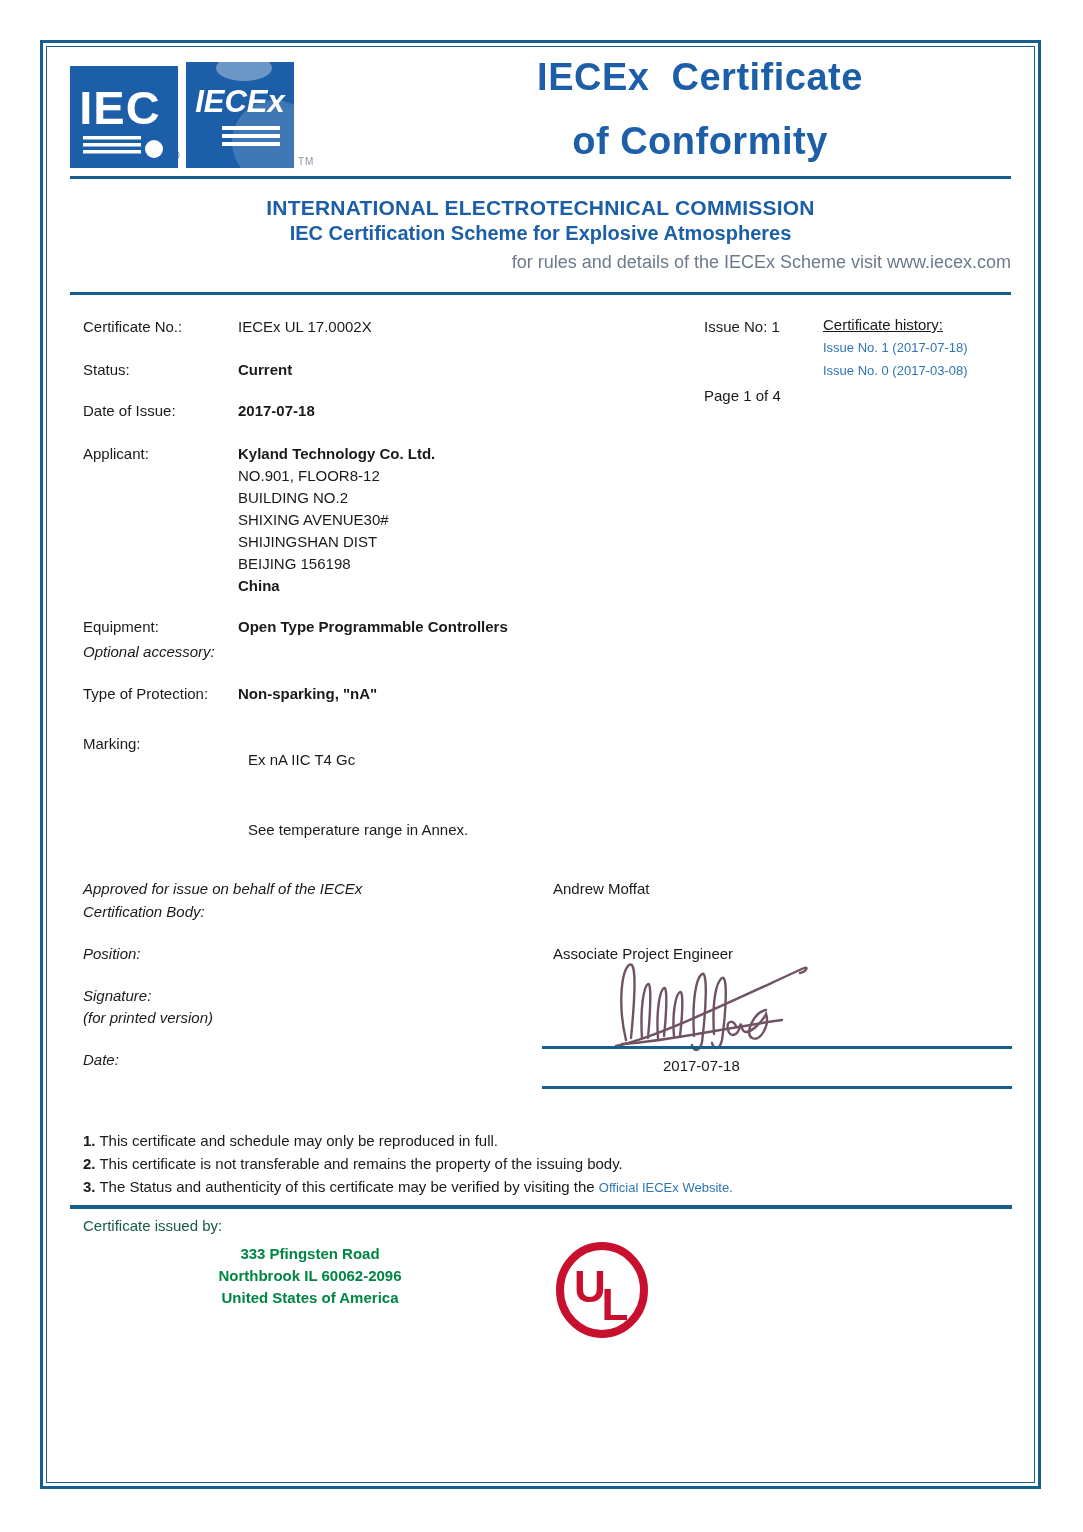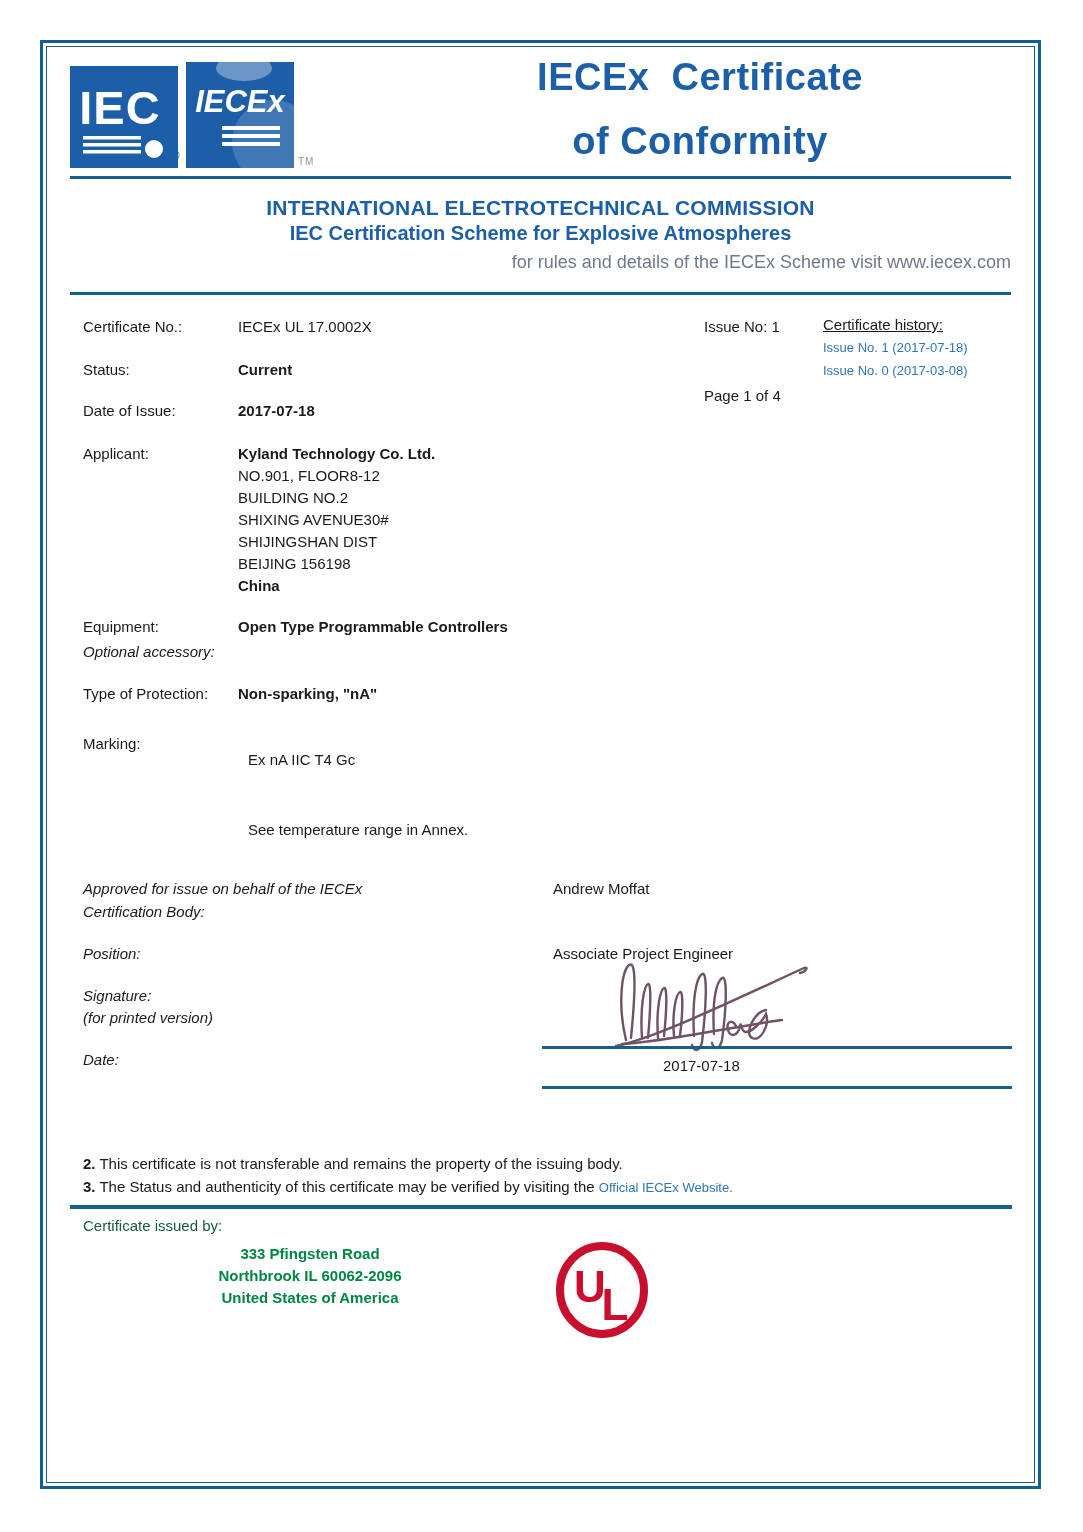--- a/index.html
+++ b/index.html
@@ -132,20 +132,21 @@
     <path d="M102,82 C100,50 104,30 110,26 C116,22 114,60 110,88 C108,97 102,99 100,91"></path>
     <path d="M124,74 C120,66 114,70 116,78 C118,86 126,84 128,74 C130,68 128,80 134,80 C140,80 150,70 154,62 C158,74 148,90 140,86 C132,82 142,60 154,58"></path>
     <path d="M4,94 C44,86 122,48 192,16 C197,14 194,20 188,21"></path>
     <path d="M10,92 C52,90 112,76 170,68"></path>
   </svg>
 
   <div class="abs rule" style="left:542px;top:1046px;width:470px;"></div>
   <div class="abs val" style="left:663px;top:1057px;">2017-07-18</div>
   <div class="abs rule" style="left:542px;top:1086px;width:470px;"></div>
 
+  <div class="abs val" style="left:83px;top:1132px;"><span class="b">1.</span> <span>This certificate and schedule may only be reproduced in full.</span></div>
   <div class="abs val" style="left:83px;top:1155px;"><span class="b">2.</span> <span>This certificate is not transferable and remains the property of the issuing body.</span></div>
   <div class="abs val" style="left:83px;top:1178px;"><span class="b">3.</span> <span>The Status and authenticity of this certificate may be verified by visiting the</span> <a class="link">Official IECEx Website.</a></div>
 
   <div class="abs rule" style="left:70px;top:1205px;width:942px;height:4px;"></div>
 
   <div class="abs green-lbl" style="left:83px;top:1217px;">Certificate issued by:</div>
 
   <div class="abs issuer-block" style="left:150px;top:1243px;width:320px;">
     <div>333 Pfingsten Road</div>
     <div>Northbrook IL 60062-2096</div>

